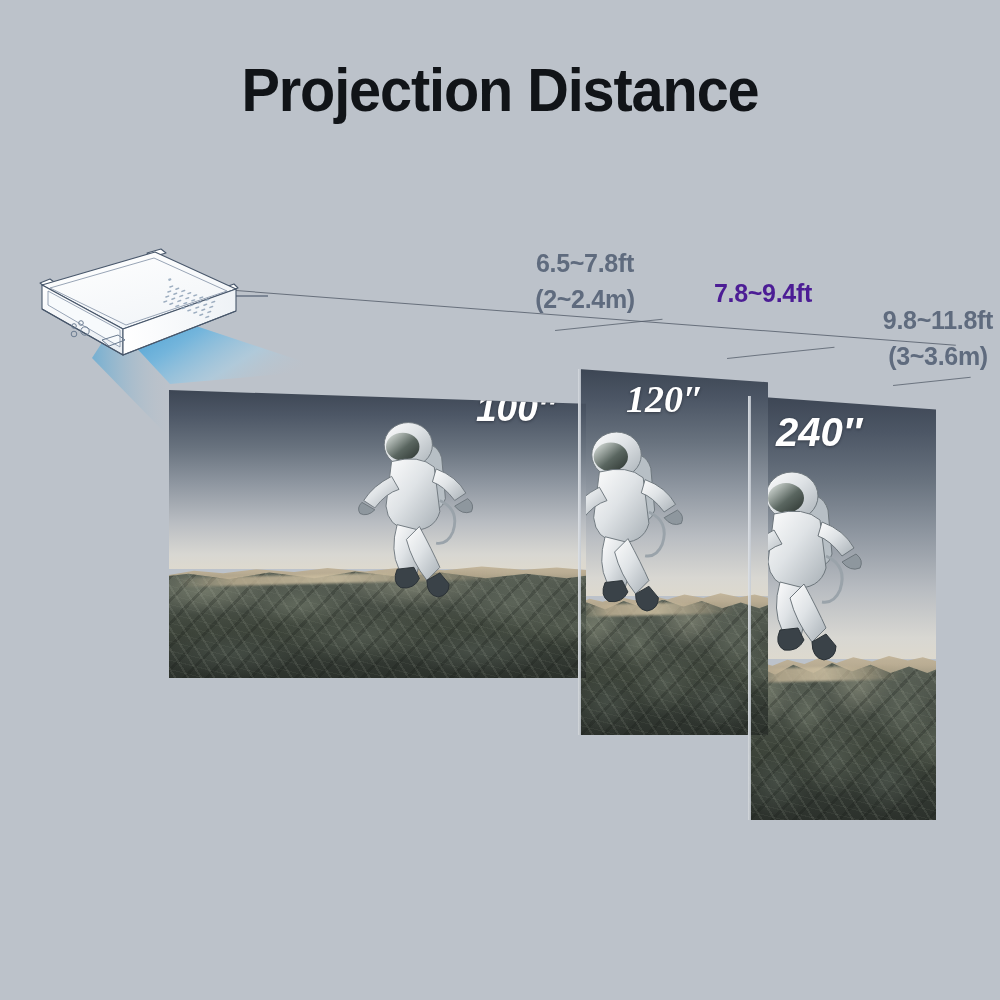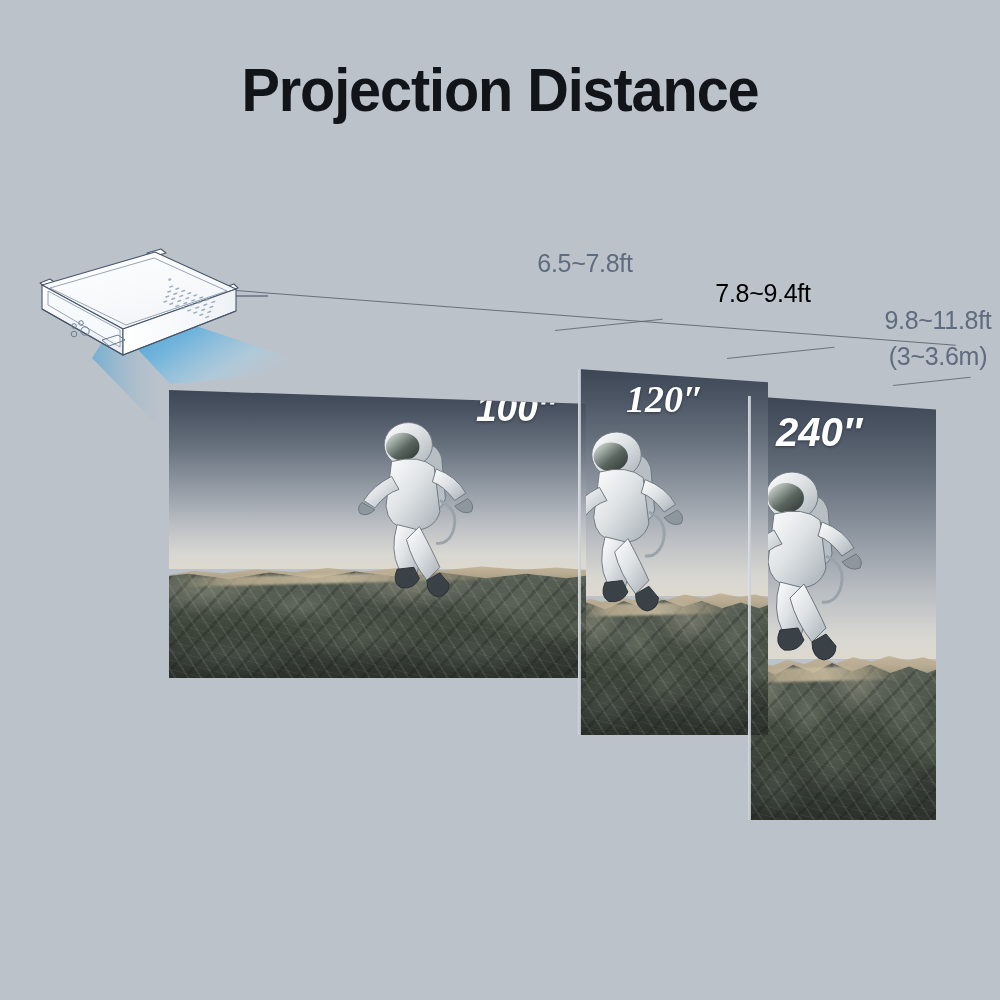--- a/index.html
+++ b/index.html
@@ -26,21 +26,21 @@
     color:#111418;
     font-family:"Liberation Sans", sans-serif;
     transform:scaleX(0.93);
   }
 
   
   .dist-label {
     position:absolute;
     color:#5f6b7e;
     font-size:25px;
-    font-weight:400;
+    font-weight:700;
     text-align:center;
     line-height:1.42;
     letter-spacing:-0.3px;
     white-space:nowrap;
   }
   .dist-label .ft { display:block; }
   .dist-label .m  { display:block; }
   #dist-0 { left:490px; top:246px; width:190px; }
   #dist-1 { left:663px; top:276px; width:200px; }
   #dist-2 { left:838px; top:303px; width:200px; }
@@ -190,22 +190,23 @@
 
   <div id="title" style="color: rgb(17, 20, 24);">Projection Distance</div>
 
   <div class="guide" id="guide-main"></div>
   <div class="tick" id="tick-0"></div>
   <div class="tick" id="tick-1"></div>
   <div class="tick" id="tick-2"></div>
 
   <div class="dist-label" id="dist-0" style="color: rgb(95, 107, 126);">
     <span class="ft">6.5~7.8ft</span>
-  </div>
-  <div class="dist-label" id="dist-1" style="color: #000000;">
+    <span class="m">(2~2.4m)</span>
+  </div>
+  <div class="dist-label" id="dist-1" style="color: #4c1d95;">
     <span class="ft">7.8~9.4ft</span>
   </div>
   <div class="dist-label" id="dist-2" style="color: rgb(95, 107, 126);">
     <span class="ft">9.8~11.8ft</span>
     <span class="m">(3~3.6m)</span>
   </div>
 
   <div id="beam">
     <svg viewBox="0 0 260 130" xmlns="http://www.w3.org/2000/svg">
       <defs>

